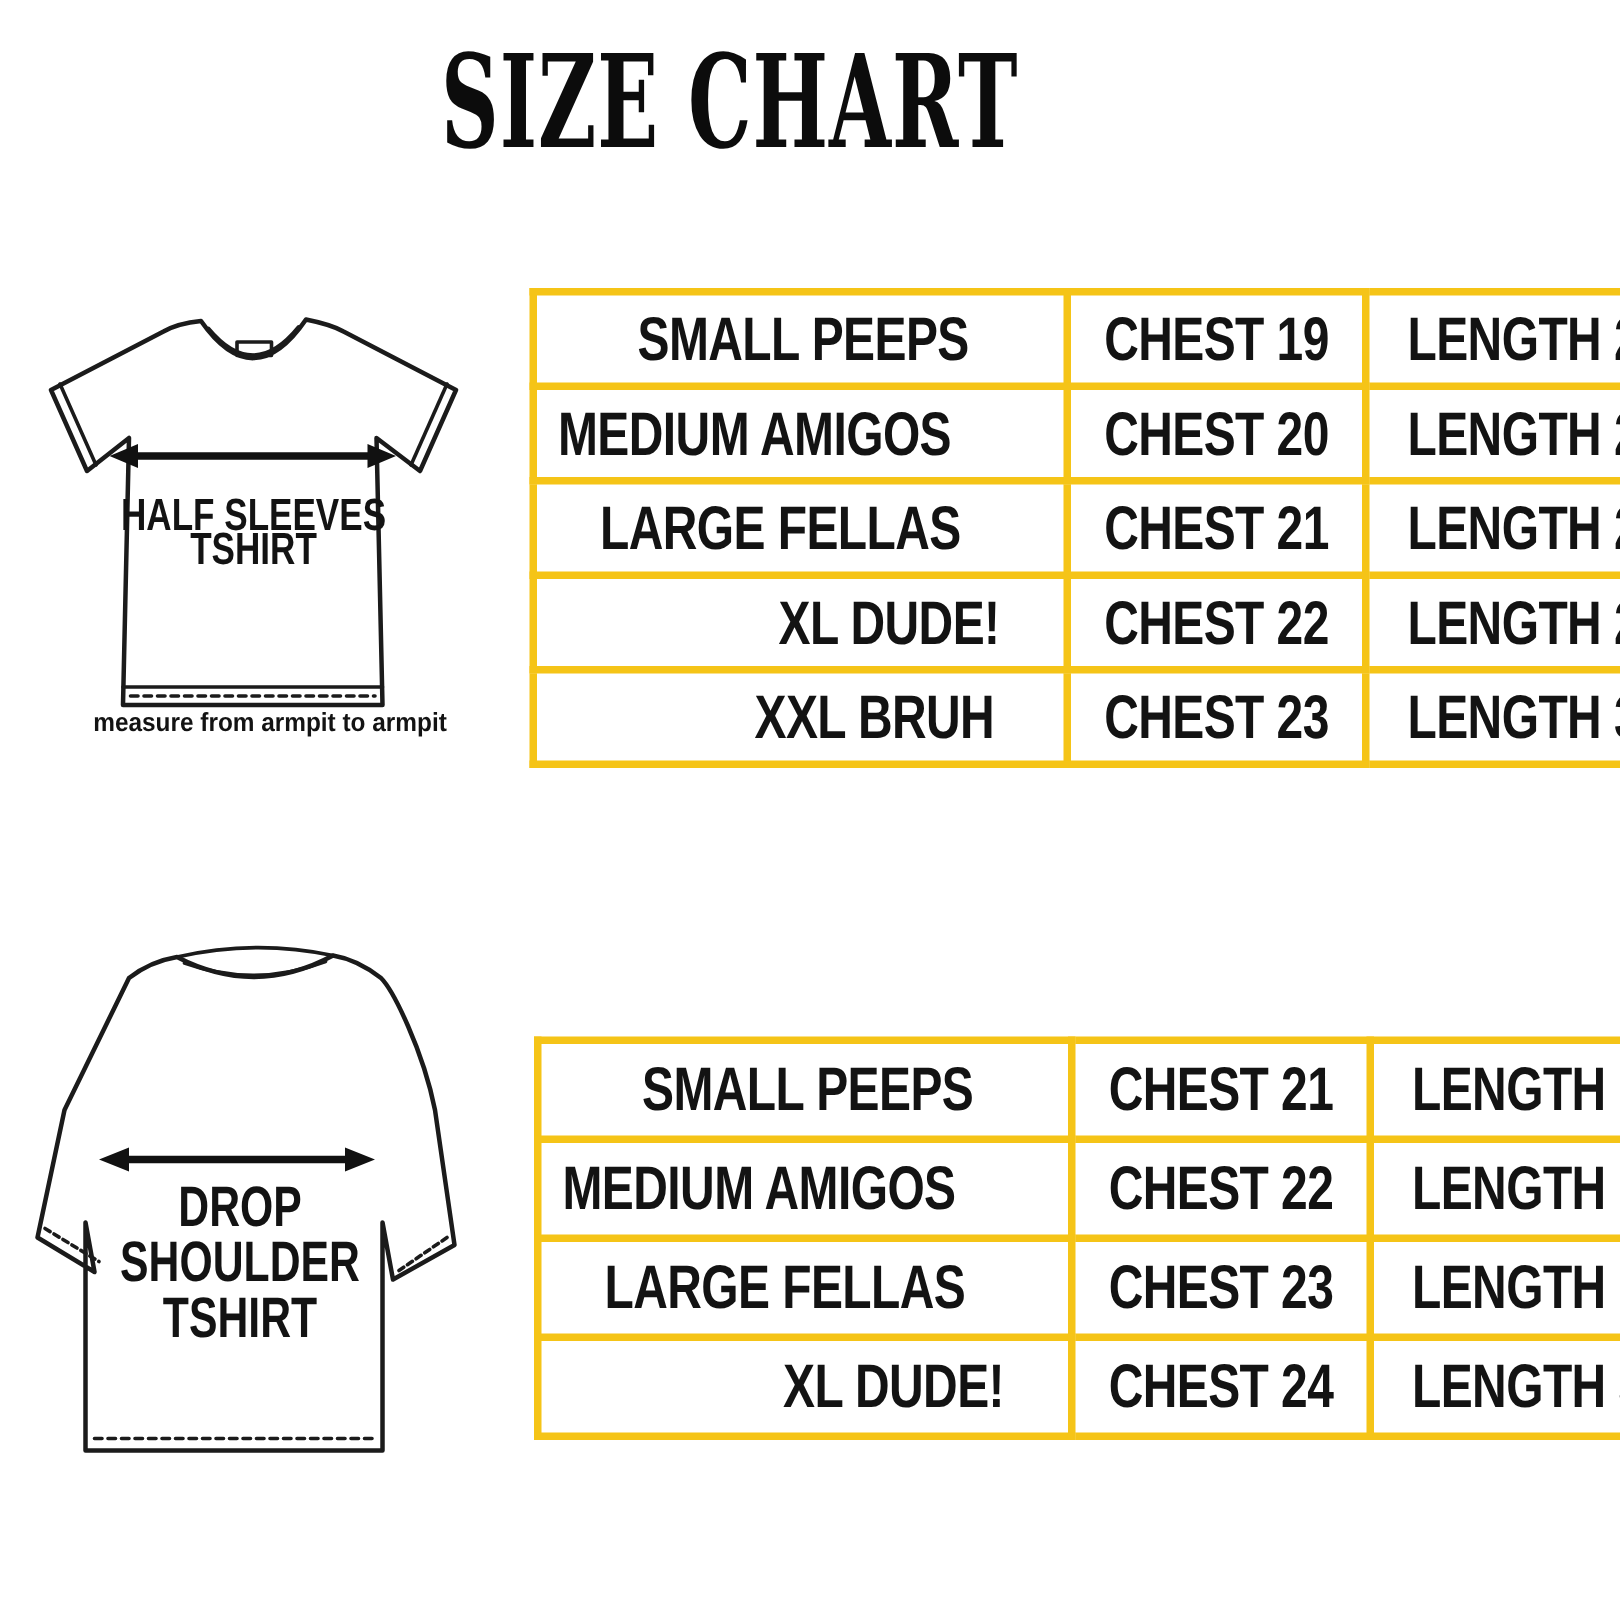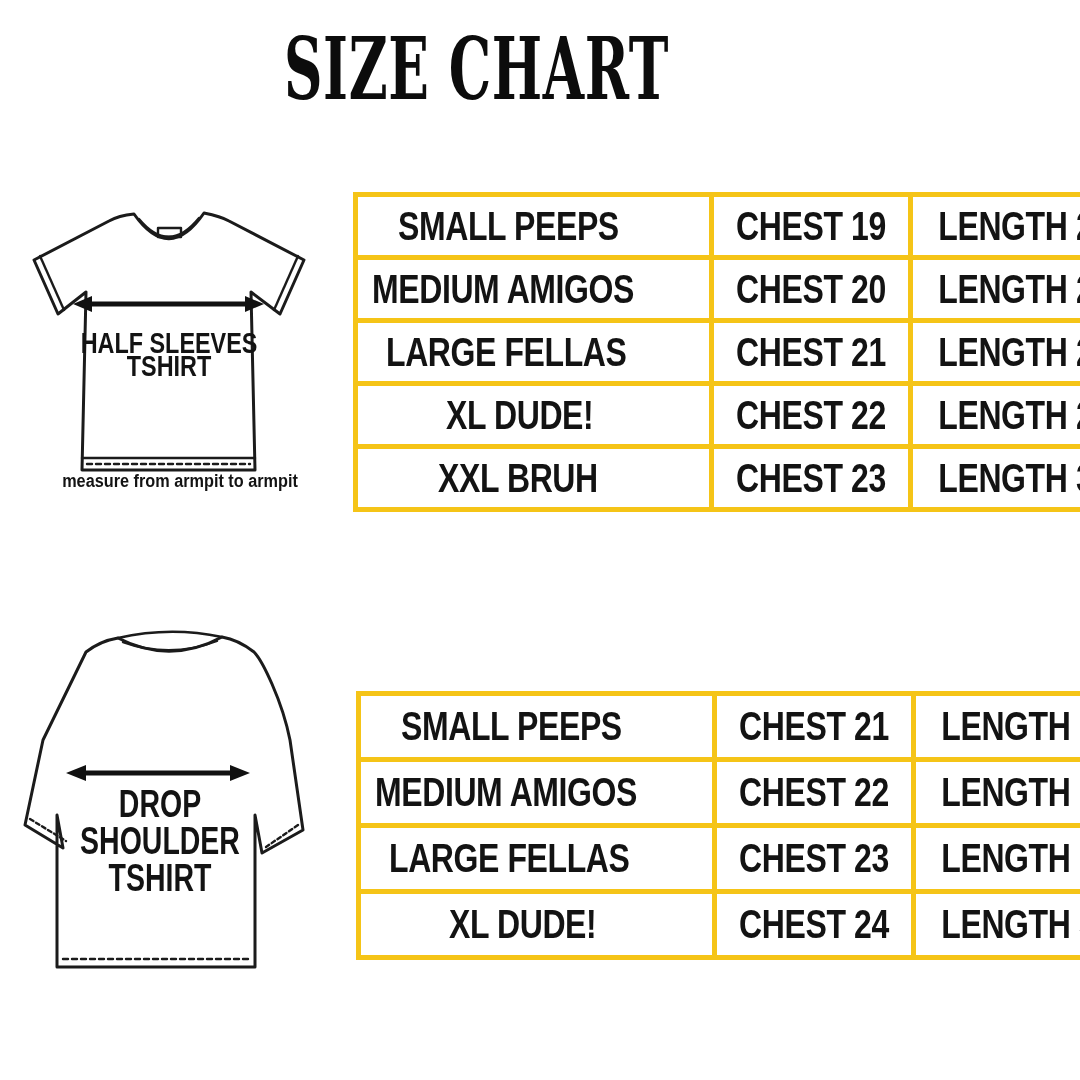--- a/index.html
+++ b/index.html
@@ -2,37 +2,37 @@
 <html><head>
 <meta charset="utf-8">
 <style>
   html,body{margin:0;padding:0;}
   body{
     width:1080px;height:1080px;position:relative;background:#ffffff;
     font-family:"Liberation Sans",sans-serif;overflow:hidden;
     --yellow:#F5C417;--ink:#131313;
   }
   .title{
-    position:absolute;top:18px;left:0;width:952px;text-align:center;
+    position:absolute;top:18px;left:10px;width:952px;text-align:center;
   }
   .title-inner{
     display:inline-block;
     font-family:"DejaVu Serif",serif;font-weight:bold;font-size:86px;
     color:#0c0c0c;letter-spacing:1px;white-space:nowrap;
     transform:scaleX(0.62);transform-origin:center;
   }
   .size-table{
     position:absolute;border-collapse:collapse;background:#fff;
   }
   .size-table td{
     border:5px solid var(--yellow);background:#fff;vertical-align:middle;
   }
   .t1 td{height:56px;}
   .t2 td{height:59px;}
-  .size-table td.c1{width:286px;text-align:center;padding-left:14px;}
+  .size-table td.c1{width:286px;text-align:right;padding-left:14px;}
   .size-table td.c2{width:192px;text-align:right;}
   .size-table td.c3{width:200px;text-align:center;}
   .cell{
     display:inline-block;font-weight:bold;font-size:41px;color:var(--ink);
     white-space:nowrap;transform:scaleX(0.78);letter-spacing:-0.5px;
   }
   td.c1 .cell{transform-origin:left center;}
   td.c2 .cell,td.c3 .cell{transform-origin:center center;}
   .shirt-svg{position:absolute;}
   .shirt-line{fill:none;stroke:#1b1b1b;stroke-width:3;stroke-linejoin:round;stroke-linecap:round;}

